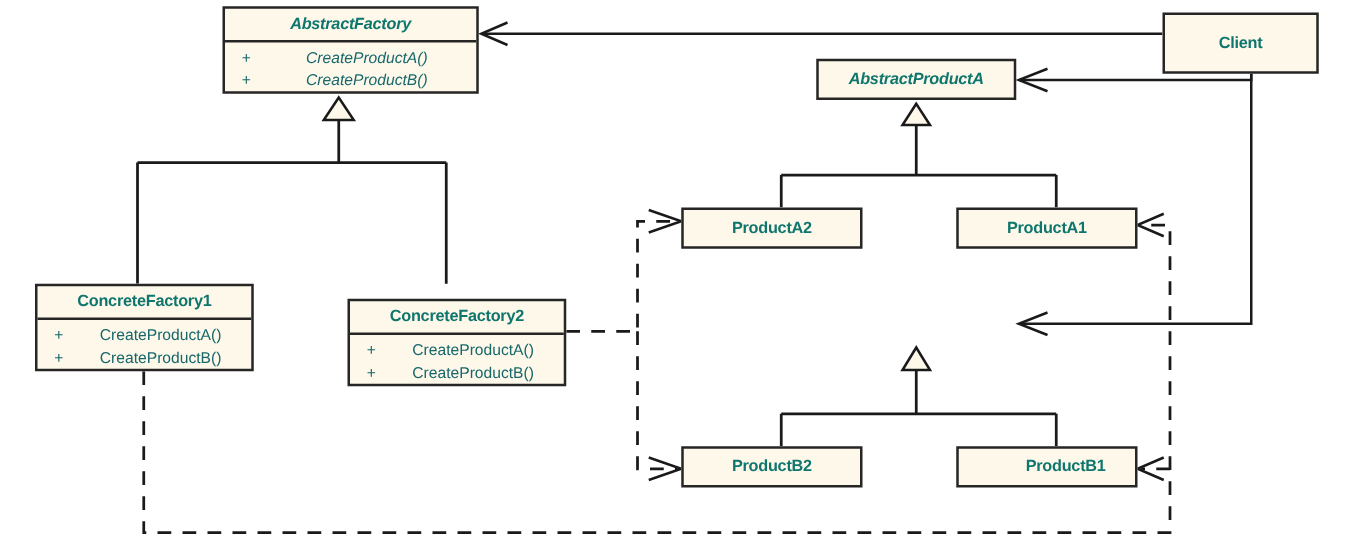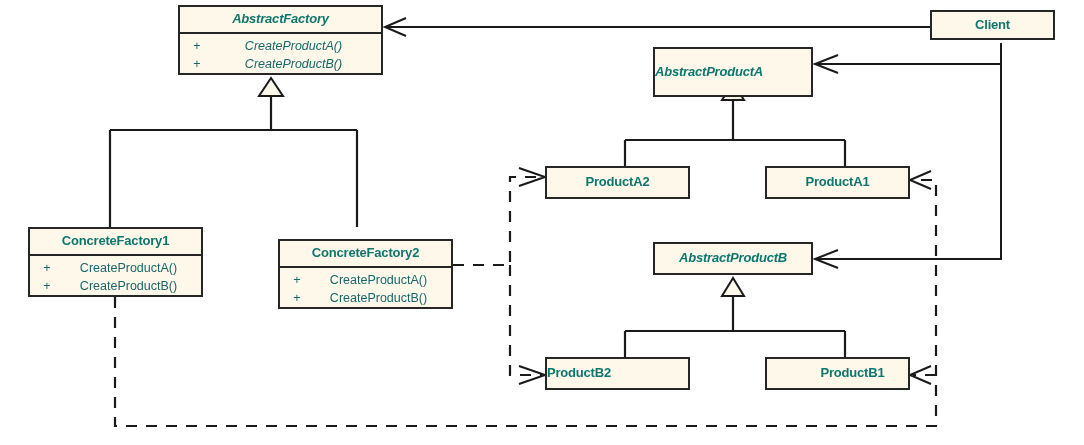--- a/index.html
+++ b/index.html
@@ -154,41 +154,38 @@
         <span class="vis">+</span>
         <span class="sig">CreateProductA()</span>
       </div>
       <div class="uml-op">
         <span class="vis">+</span>
         <span class="sig">CreateProductB()</span>
       </div>
     </div>
   </div>
 
-  <div class="uml-box" style="left:930px; top:10px; width:125px; height:30px; display:flex; align-items:center; justify-content:center;">
+  <div class="uml-box" style="left:930px; top:10px; width:125px; height:49px; display:flex; align-items:center; justify-content:center;">
     <div class="uml-title" style="padding:0;">Client</div>
   </div>
 
-  <div class="uml-box" style="left:653px; top:47px; width:160px; height:50px; display:flex; align-items:center; ">
+  <div class="uml-box" style="left:653px; top:47px; width:160px; height:33px; display:flex; align-items:center; justify-content:center;">
     <div class="uml-title italic" style="padding:0;">AbstractProductA</div>
   </div>
 
   <div class="uml-box" style="left:545px; top:166px; width:145px; height:33px; display:flex; align-items:center; justify-content:center;">
     <div class="uml-title" style="padding:0;">ProductA2</div>
   </div>
 
   <div class="uml-box" style="left:765px; top:166px; width:145px; height:33px; display:flex; align-items:center; justify-content:center;">
     <div class="uml-title" style="padding:0;">ProductA1</div>
   </div>
 
-  <div class="uml-box" style="left:653px; top:242px; width:160px; height:33px; display:flex; align-items:center; justify-content:center;">
-    <div class="uml-title italic" style="padding:0;">AbstractProductB</div>
-  </div>
 
-  <div class="uml-box" style="left:545px; top:357px; width:145px; height:33px; display:flex; align-items:center; justify-content:flex-start;">
+  <div class="uml-box" style="left:545px; top:357px; width:145px; height:33px; display:flex; align-items:center; justify-content:center;">
     <div class="uml-title" style="padding:0;">ProductB2</div>
   </div>
 
   <div class="uml-box" style="left:765px; top:357px; width:145px; height:33px; display:flex; align-items:center; justify-content:center;">
     <div class="uml-title" style="padding:0;margin-left:30px;">ProductB1</div>
   </div>
 
 </div>
 
 </body></html>

